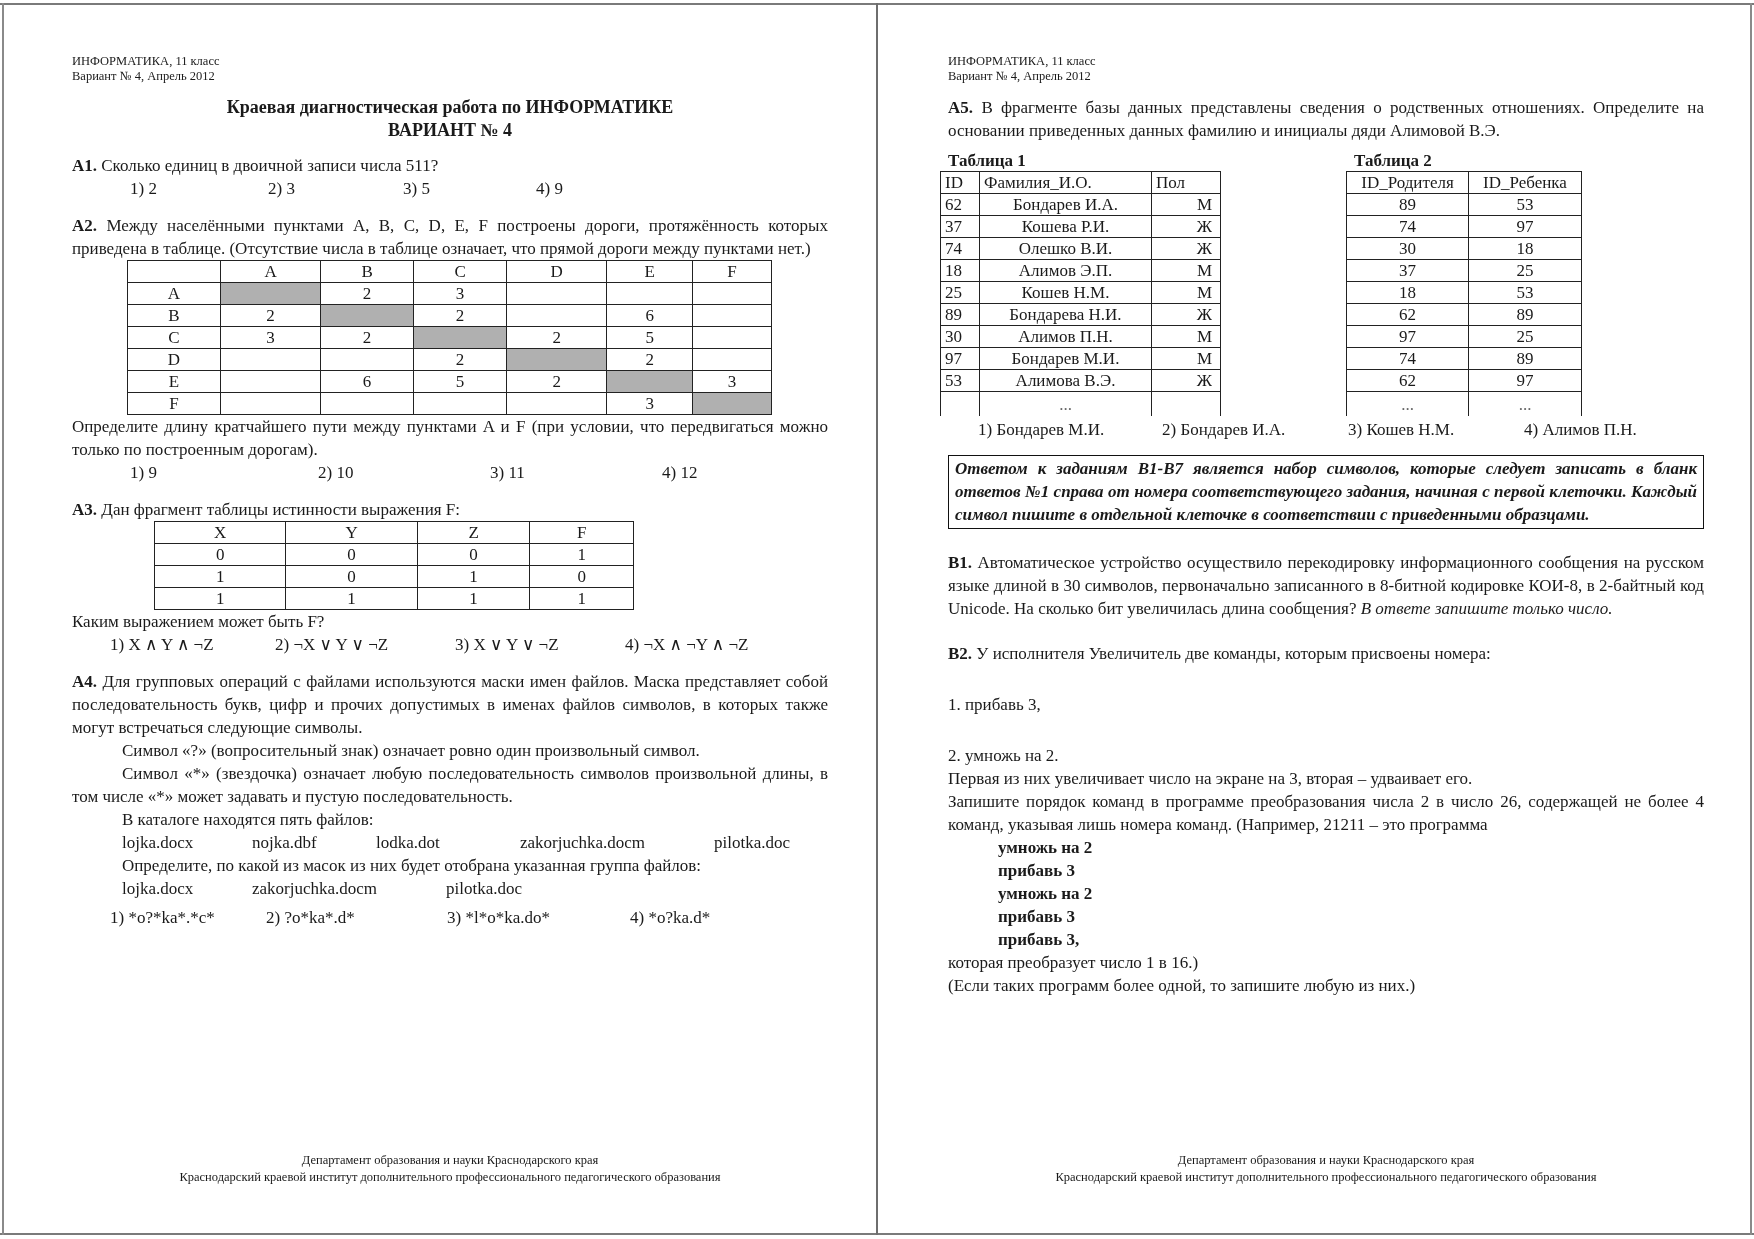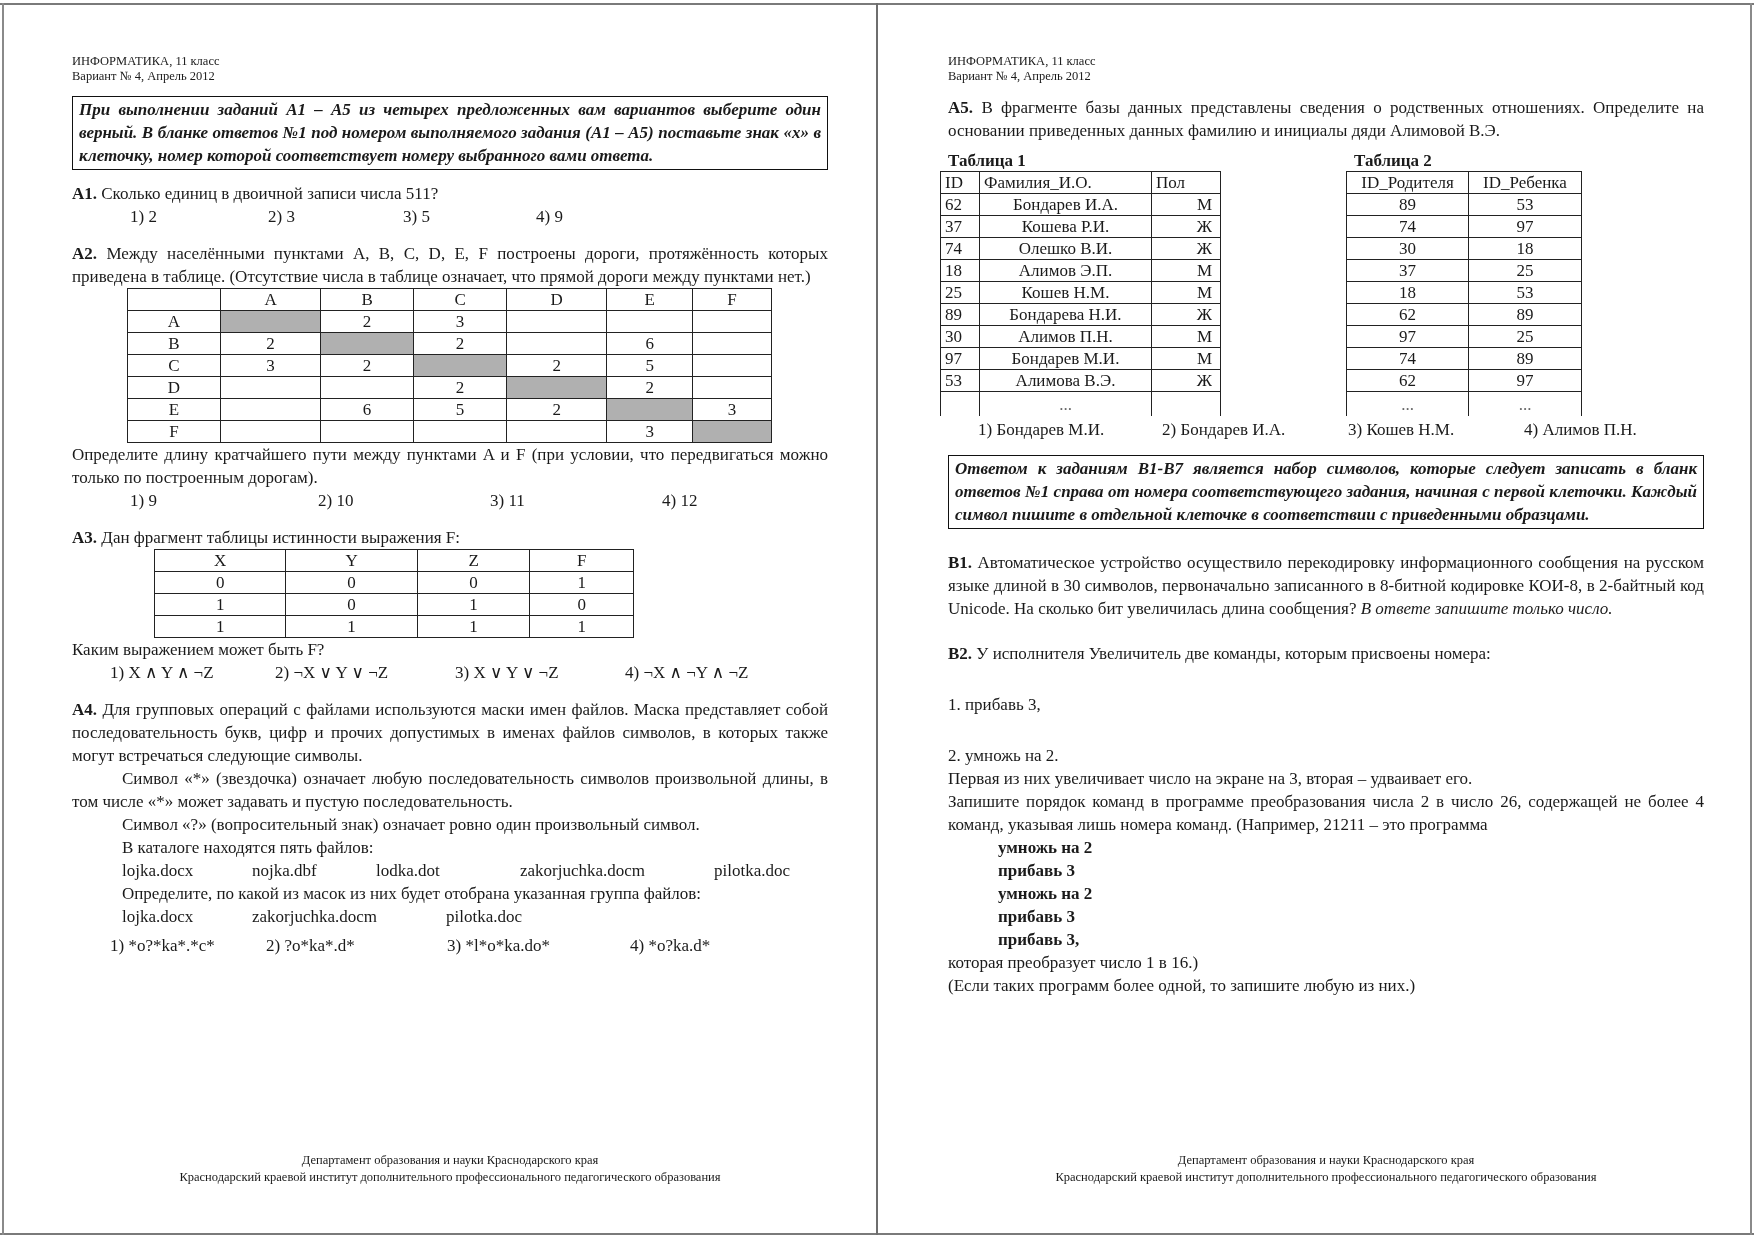--- a/index.html
+++ b/index.html
@@ -55,22 +55,25 @@
 <div class="frame-right"></div>
 <div class="divider"></div>
 
 <div class="page page-left">
   <div class="run-header">
     <span>ИНФОРМАТИКА, 11 класс</span>
     <span>Вариант № 4, Апрель 2012</span>
   </div>
 
   <div class="content">
-
-    <div class="instr-box">При выполнении заданий А1 – А5 из четырех предложенных вам вариантов выберите один верный. В бланке ответов №1 под номером выполняемого задания (А1 – А5) поставьте знак «х» в клеточку, номер которой соответствует номеру выбранного вами ответа.</div>
+    <div class="title">
+      <div>Краевая диагностическая работа по ИНФОРМАТИКЕ</div>
+      <div>ВАРИАНТ № 4</div>
+    </div>
+
 
     <div class="q">
       <span class="q-num">А1.</span>
       <span>Сколько единиц в двоичной записи числа 511?</span>
       <div class="options" style="padding-left:58px;">
         <span class="opt" style="width:138px;">1) 2</span>
         <span class="opt" style="width:135px;">2) 3</span>
         <span class="opt" style="width:133px;">3) 5</span>
         <span class="opt">4) 9</span>
       </div>
@@ -194,22 +197,22 @@
         <span class="opt">4)   ¬X ∧ ¬Y ∧ ¬Z</span>
       </div>
     </div>
 
     <div class="q" style="margin-top:14px;">
       <div style="text-align:justify;">
         <span class="q-num">А4.</span>
         <span>Для групповых операций с файлами используются</span>
         <span class="bold">маски имен файлов</span><span>. Маска представляет собой последовательность букв, цифр и прочих допустимых в именах файлов символов, в которых также могут встречаться следующие символы.</span>
       </div>
+      <div class="indent">Символ «?» (вопросительный знак) означает ровно один произвольный символ.</div>
       <div class="indent" style="text-align:justify;">Символ «*» (звездочка) означает любую последовательность символов произвольной длины, в том числе «*» может задавать и пустую последовательность.</div>
-      <div class="indent">Символ «?» (вопросительный знак) означает ровно один произвольный символ.</div>
       <div class="indent">В каталоге находятся пять файлов:</div>
       <div class="files">
         <span style="width:130px;">lojka.docx</span>
         <span style="width:124px;">nojka.dbf</span>
         <span style="width:144px;">lodka.dot</span>
         <span style="width:194px;">zakorjuchka.docm</span>
         <span>pilotka.doc</span>
       </div>
       <div class="indent">Определите, по какой из масок из них будет отобрана указанная группа файлов:</div>
       <div class="files">

